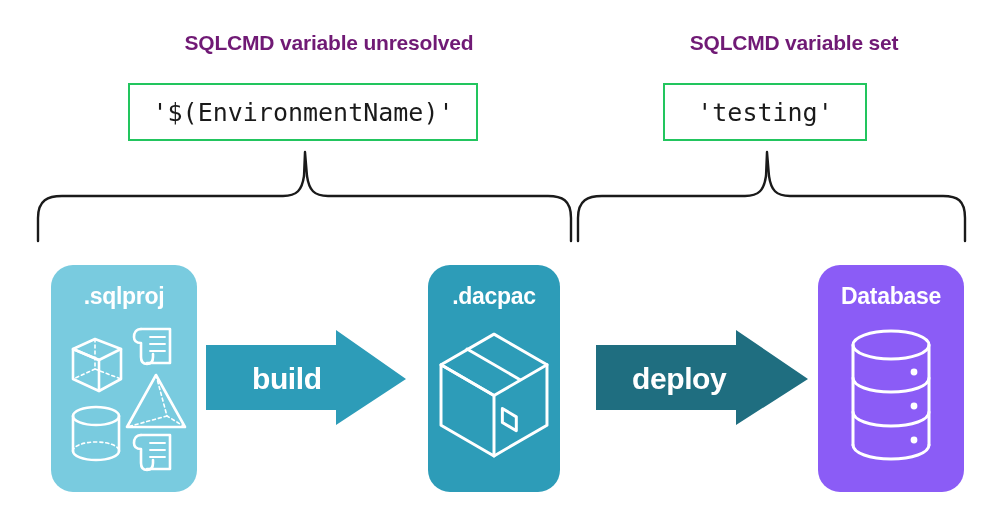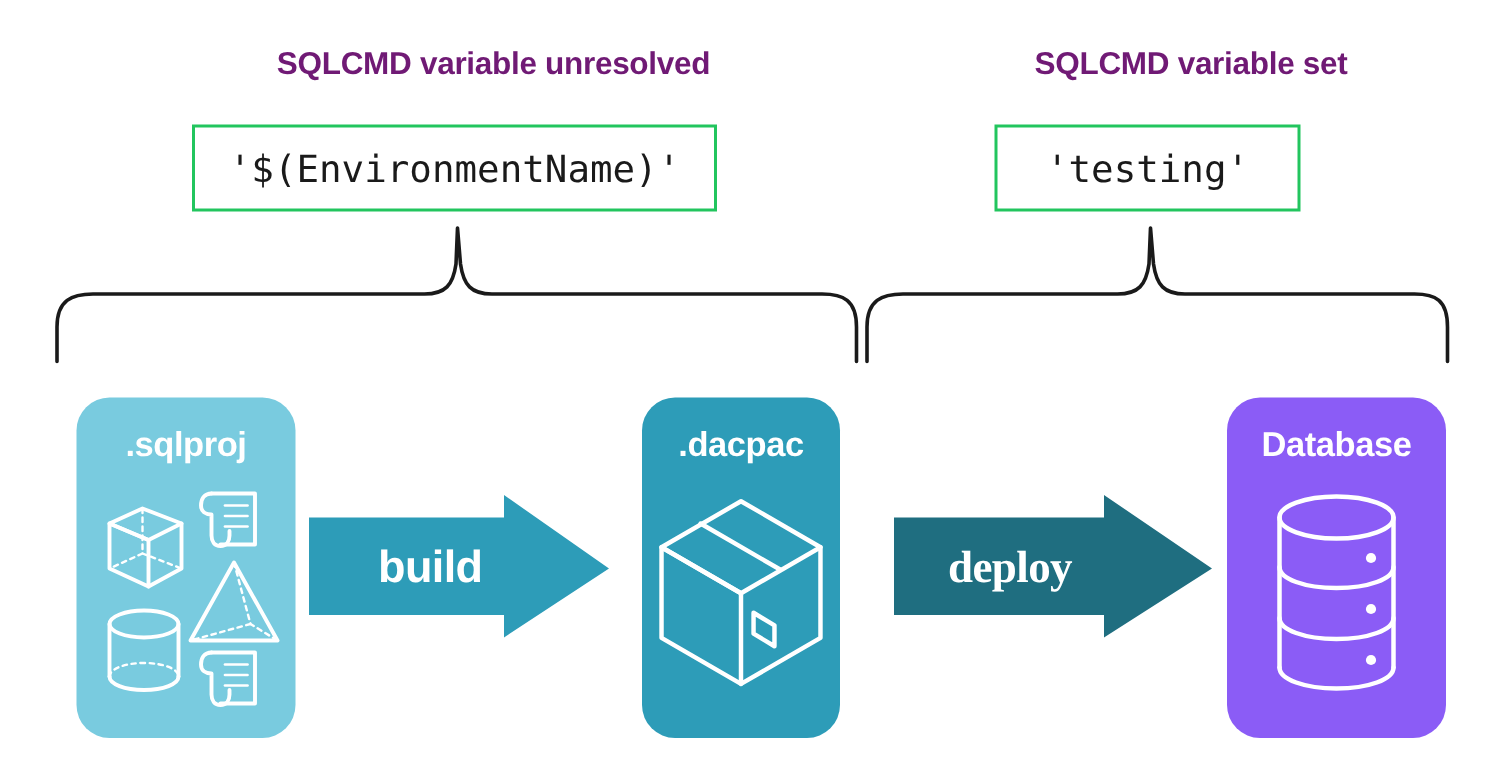--- a/index.html
+++ b/index.html
@@ -100,21 +100,21 @@
     font-weight: bold;
     font-size: 30px;
     color: #ffffff;
     letter-spacing: -0.4px;
     white-space: nowrap;
     margin-left: 12px;
   }
   #arrow-build    { left: 206px; top: 330px; width: 200px; height: 100px; }
   #arrow-deploy   { left: 596px; top: 330px; width: 212px; height: 100px; }
   #label-build    { left: 240px; top: 362px; }
-  #label-deploy   { left: 620px; top: 362px; font-family: Liberation Serif, serif; }
+  #label-deploy   { left: 620px; top: 362px; }
 </style>
 </head>
 <body>
 
 <div id="canvas">
 
   <div class="heading" id="heading-left">SQLCMD variable unresolved</div>
 
   <div class="heading" id="heading-right">SQLCMD variable set</div>
 

